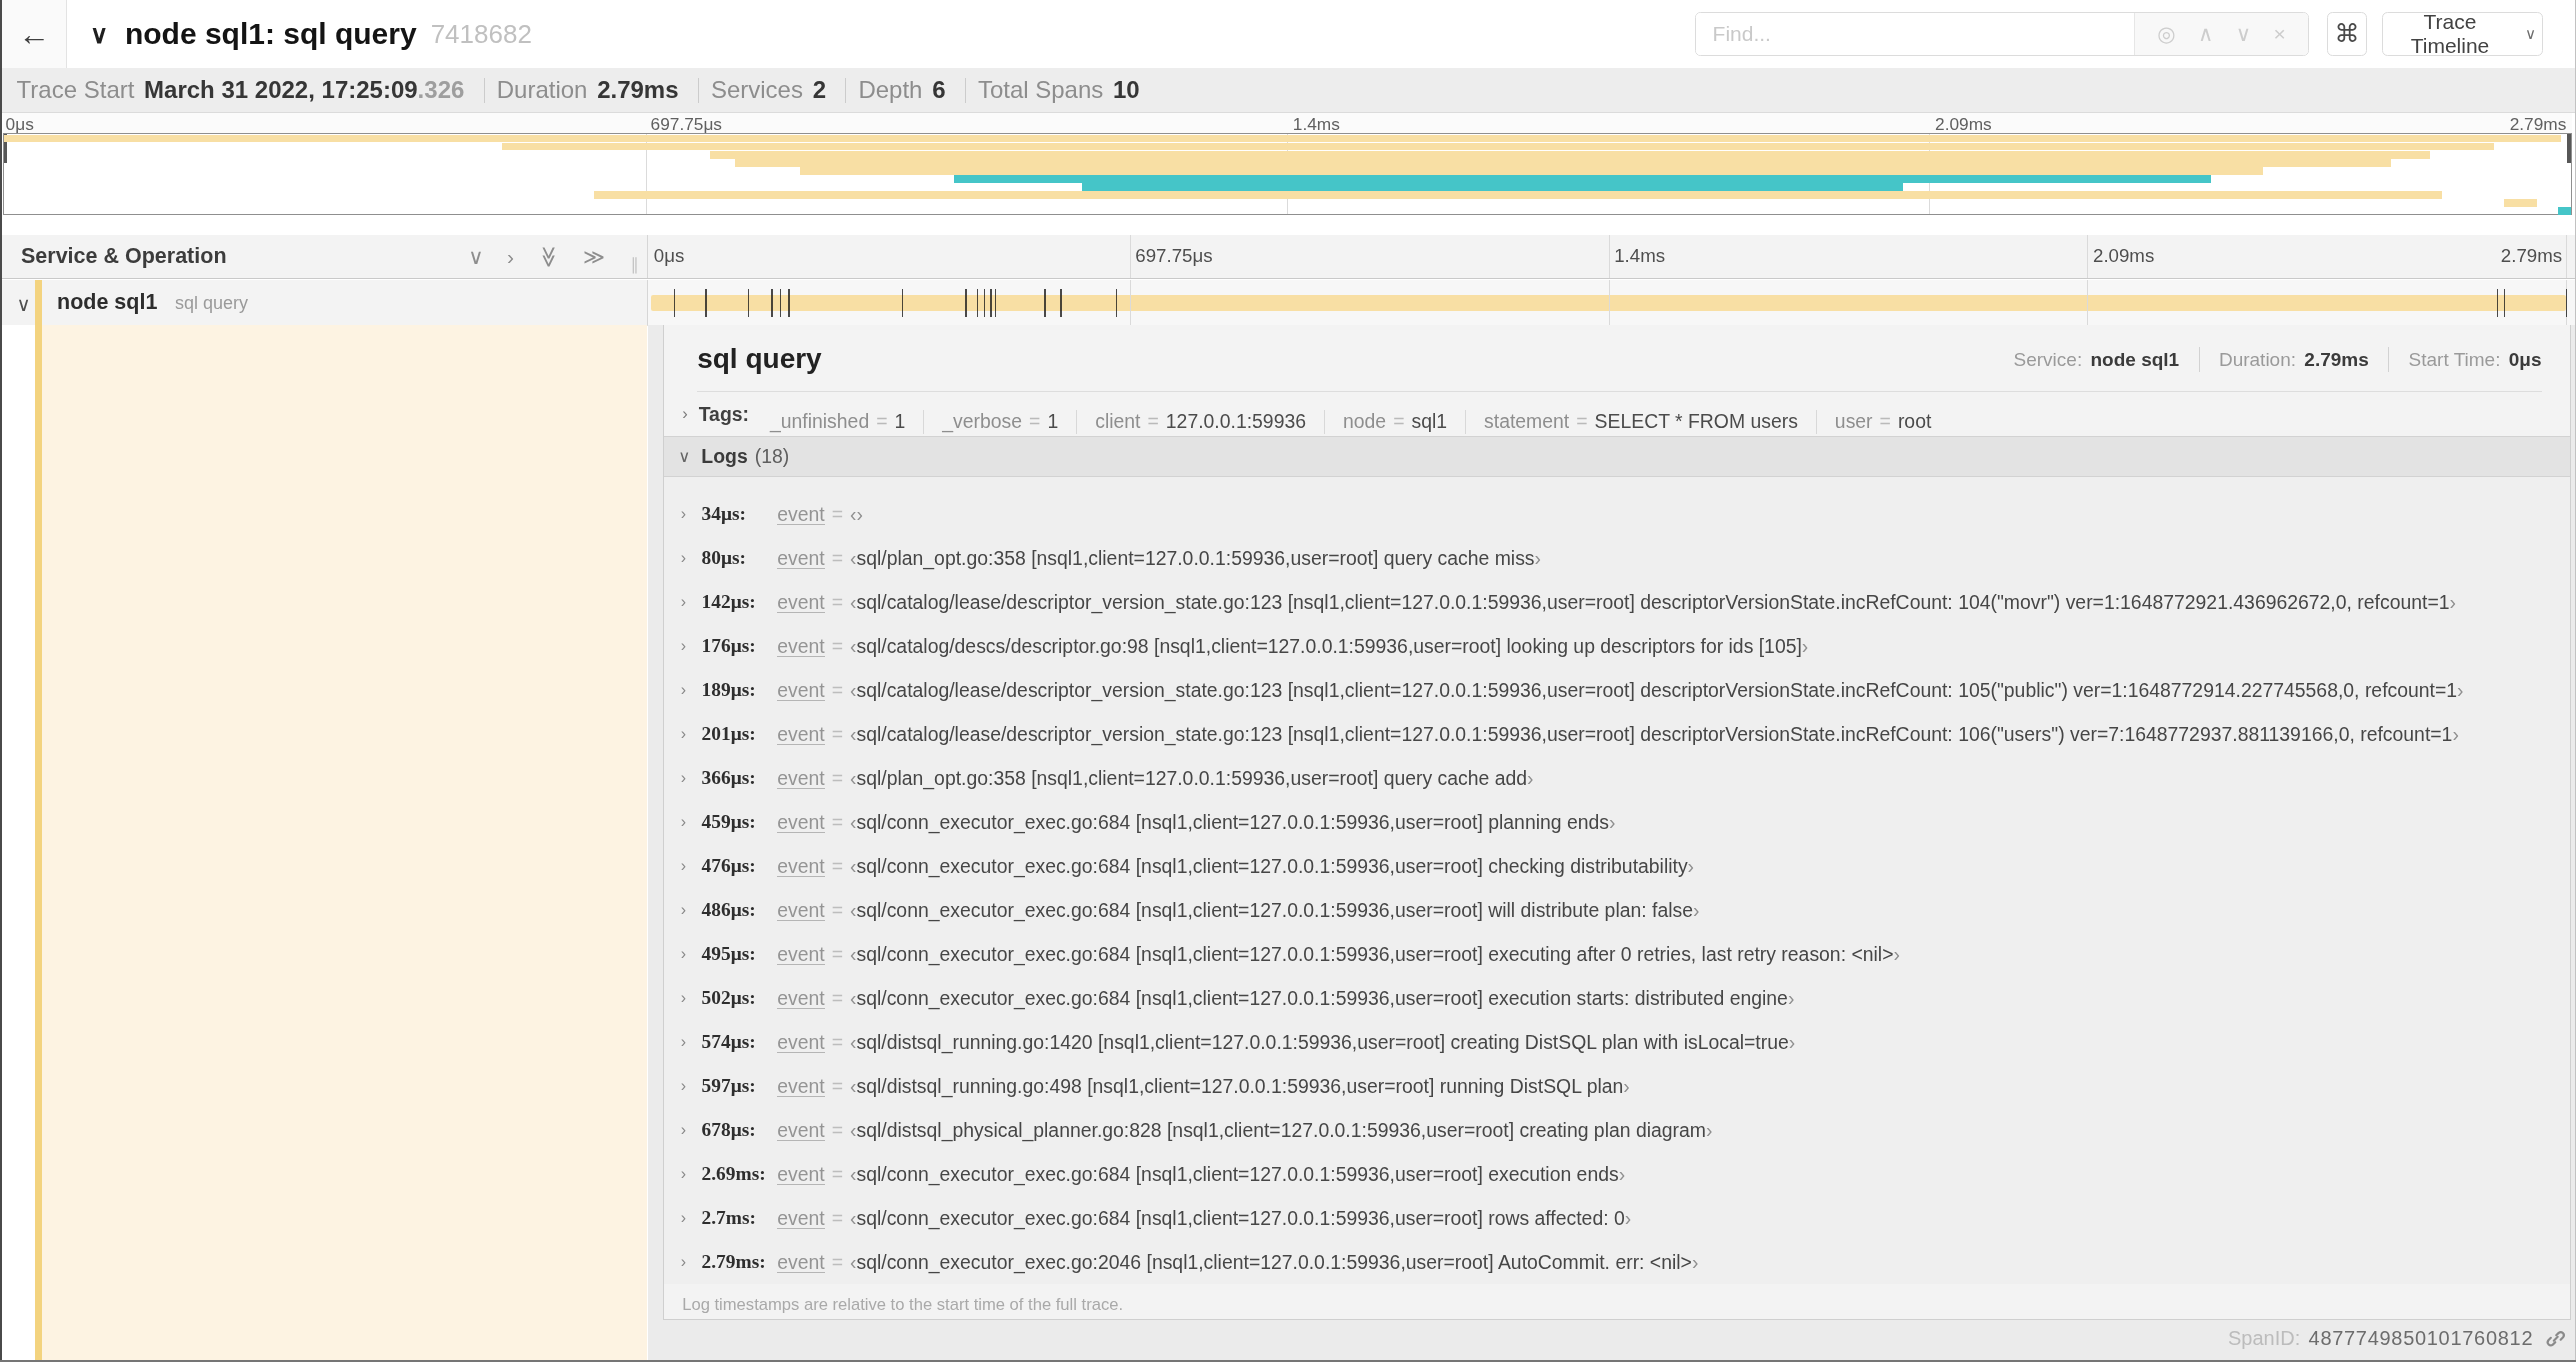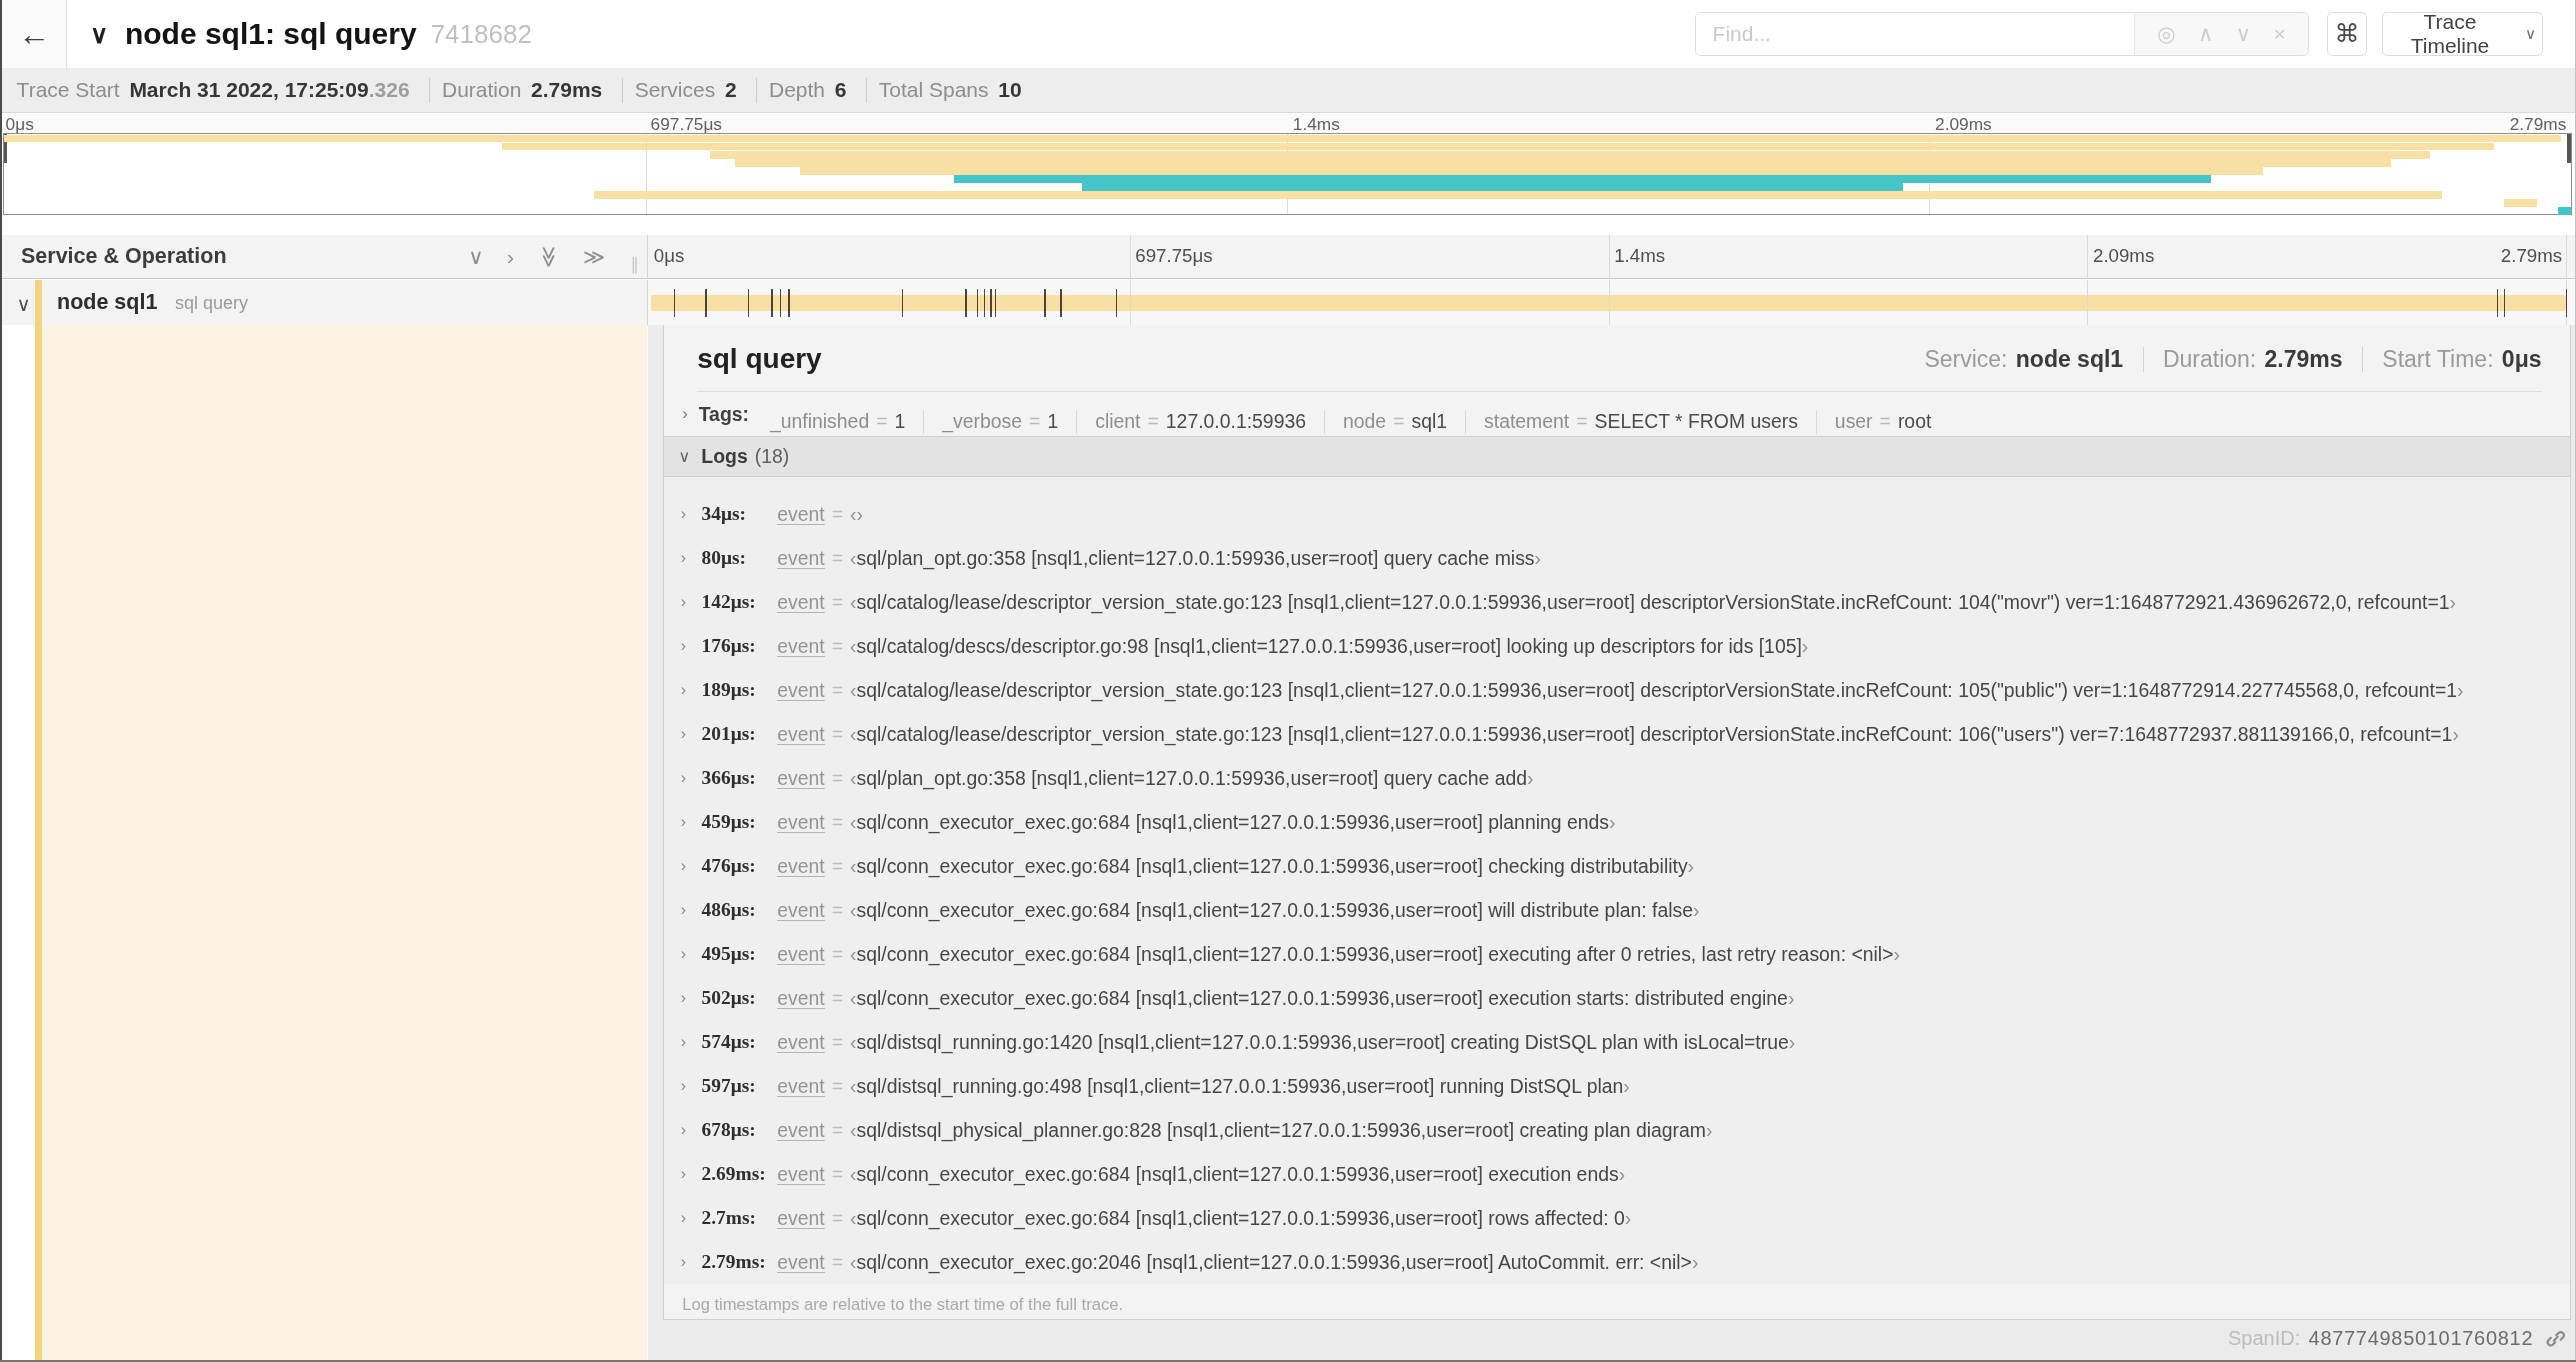--- a/index.html
+++ b/index.html
@@ -29,21 +29,21 @@
   .find-btns span{cursor:pointer;}
   .hdr-btn{position:absolute;top:11.8px;height:44px;border:0.7px solid #dcdcdc;border-radius:5.5px;background:#fff;
            display:flex;align-items:center;justify-content:center;box-sizing:border-box;cursor:pointer;}
   .kbd-btn{left:2327px;width:40px;font-size:25px;color:#4a4a4a;}
   .view-btn{left:2382px;width:161px;font-size:21px;color:#434343;gap:9.7px;}
   .view-caret{font-size:15.2px;color:#6d6d6d;margin-left:4.2px;}
 
   
   .trace-info-bar{position:absolute;top:68px;left:0;right:0;height:45px;background:#ededed;
                   border-bottom:0.7px solid #dbdbdb;display:flex;align-items:center;padding-left:16.6px;
-                  font-size:21px;box-sizing:border-box;}
+                  font-size:24px;box-sizing:border-box;}
   .info-item{display:flex;align-items:center;height:25px;}
   .info-item + .info-item{border-left:0.7px solid #cccccc;margin-left:19.4px;padding-left:12px;}
   .info-label{color:#8d8d8d;margin-right:9.7px;}
   .info-value{color:#363636;font-weight:bold;}
   .info-suffix{color:#9e9e9e;font-weight:bold;}
 
   
   .minimap-labels{position:absolute;top:113px;left:2.8px;right:4.2px;height:20px;background:#fbfbfb;
                   font-size:17.3px;color:#606060;}
   .tick-label{position:absolute;top:0.7px;white-space:nowrap;}
@@ -84,21 +84,21 @@
   
   .content{position:absolute;top:325px;left:0;right:0;bottom:3.5px;}
   .left-col{position:absolute;left:0;top:0;bottom:0;width:647px;background:#fff;}
   .left-strip{position:absolute;left:35px;top:0;bottom:0;width:7px;background:var(--strip);}
   .left-cream{position:absolute;left:42px;right:0;top:0;bottom:0;background:var(--cream);}
   .detail-region{position:absolute;left:648px;right:0;top:0;bottom:0;background:#ebebeb;}
   .detail-card{position:absolute;left:15.2px;right:5.5px;top:0;height:995px;background:#f3f3f3;
                border:0.7px solid #cfcfcf;border-top:none;box-sizing:border-box;overflow:hidden;}
   .card-title-row{height:66px;border-bottom:0.7px solid #dddddd;position:relative;margin:0 28px 0 33px;}
   .card-title{position:absolute;left:0;top:18px;font-size:28px;font-weight:bold;color:#222;}
-  .card-overview{position:absolute;right:0;top:22px;display:flex;font-size:23px;align-items:center;height:25px;}
+  .card-overview{position:absolute;right:0;top:22px;display:flex;font-size:19px;align-items:center;height:25px;}
   .ov-item{display:flex;align-items:center;height:25px;}
   .ov-item + .ov-item{border-left:0.7px solid #d2d2d2;margin-left:19.4px;padding-left:19.4px;}
   .ov-label{color:#9a9a9a;margin-right:8.3px;}
   .ov-value{color:#3b3b3b;font-weight:bold;}
   .tags-row{display:flex;align-items:center;height:44px;margin:0 28px 0 16.6px;font-size:19.4px;cursor:pointer;}
   .tags-chevron{color:#7c7c7c;font-size:16.6px;margin:0 11px 0 1.4px;}
   .tags-label{font-weight:bold;color:#3f3f3f;margin-right:21px;}
   .tag-item{display:flex;height:23.5px;white-space:nowrap;margin-top:16px;}
   .tag-item + .tag-item{border-left:0.7px solid #d8d8d8;margin-left:18px;padding-left:18px;}
   .tag-key{color:#8e8e8e;}

